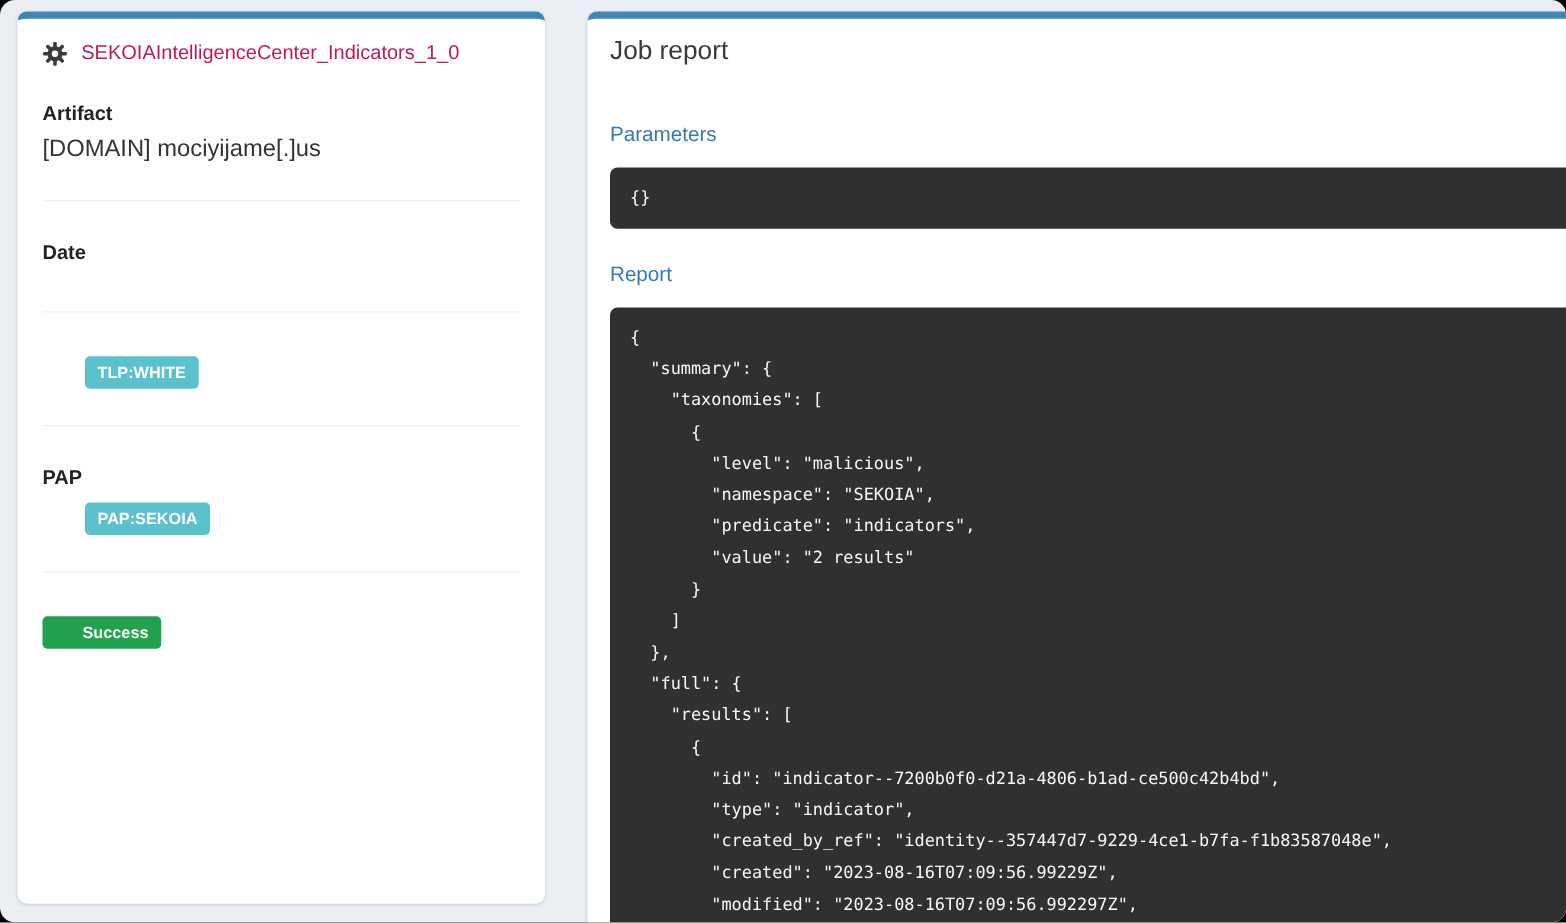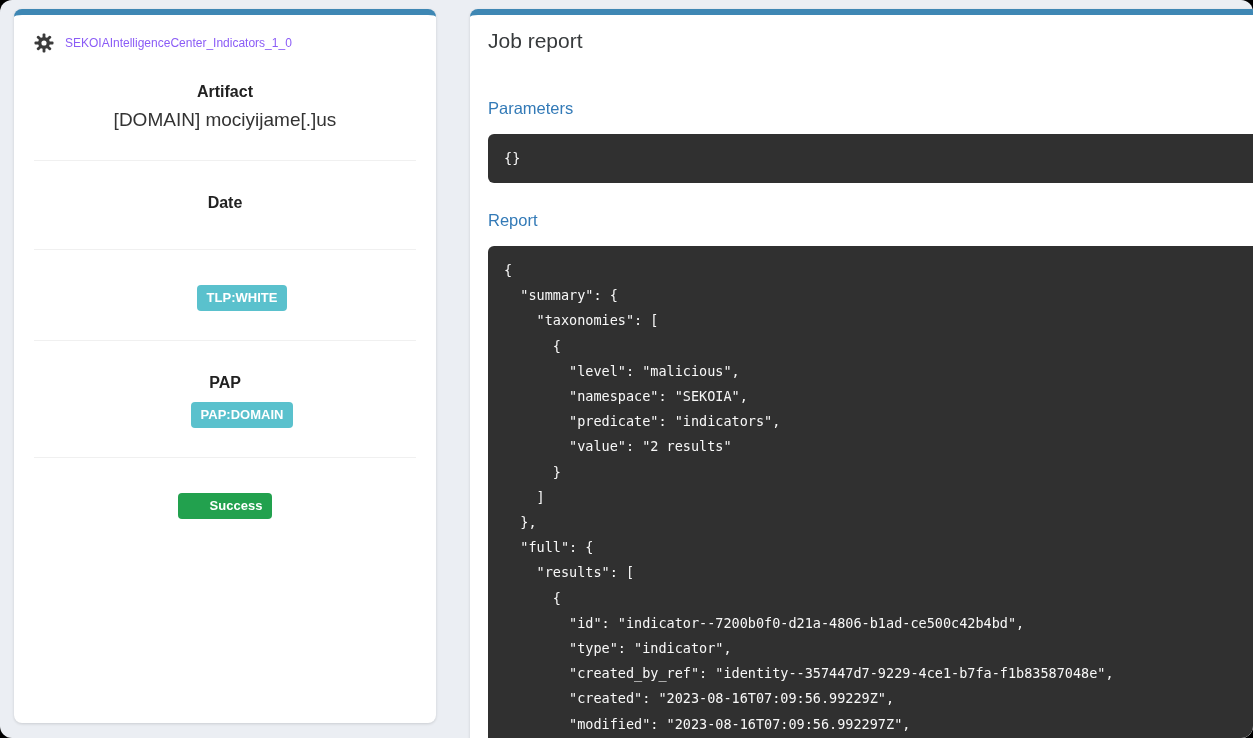--- a/index.html
+++ b/index.html
@@ -36,31 +36,30 @@
     padding: 0 18px;
   }
   
   .card-head {
     display: flex;
     align-items: center;
     gap: 11px;
     padding: 18px 20px 0 20px;
   }
   .card-head .title {
-    font-size: 12px;
-    color: #8b5cf6;
+    font-size: 16px;
+    color: #be185d;
     white-space: nowrap;
     text-align: center;
   }
   .gear { flex: 0 0 auto; display: inline-flex; }
   .section {
     margin: 0 20px;
     padding: 33px 0 29px 0;
     border-top: 1px solid #f0f0f0;
-    text-align: center;
   }
   .section--first { border-top: none; padding-top: 30px; }
   .section-label {
     font-size: 16px;
     font-weight: 700;
     color: #222;
     margin: 0 0 8px 0;
   }
   .section-value {
     font-size: 19px;
@@ -144,21 +143,21 @@
     <div class="section">
       <div class="section-label">Date</div>
     </div>
 
     <div class="section">
       <span class="badge badge-info">TLP:WHITE</span>
     </div>
 
     <div class="section">
       <div class="section-label">PAP</div>
-      <span class="badge badge-info">PAP:DOMAIN</span>
+      <span class="badge badge-info">PAP:SEKOIA</span>
     </div>
 
     <div class="section">
       <span class="badge badge-success">Success</span>
     </div>
 
   </div>
 
   <div class="card right-card">
     <h1 class="job-title">Job report</h1>

